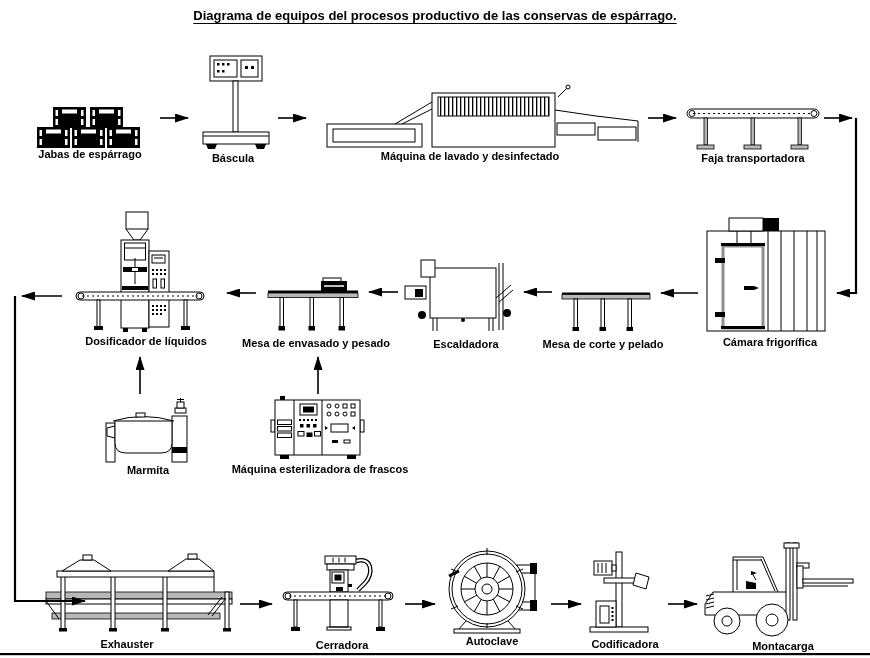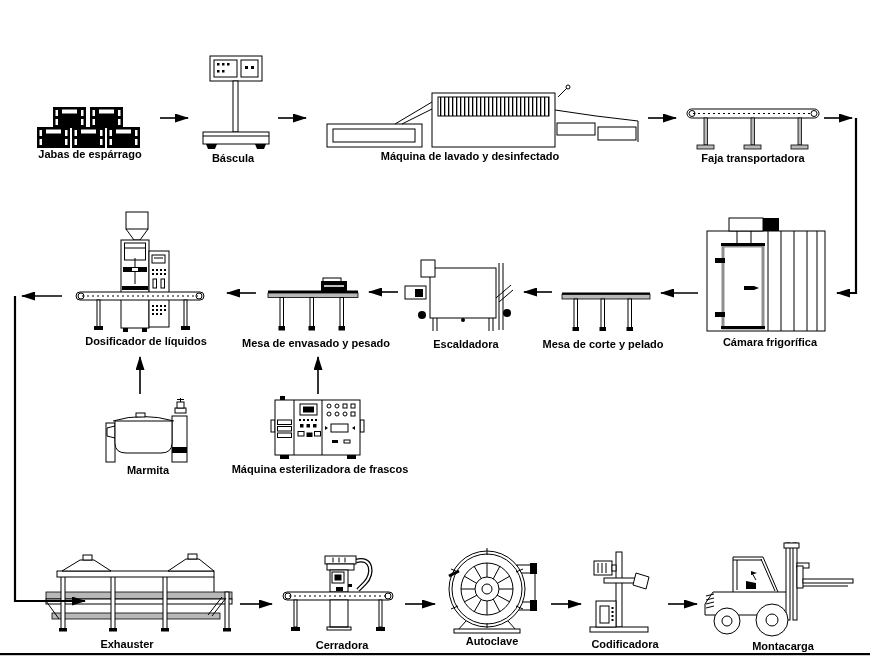--- a/index.html
+++ b/index.html
@@ -16,20 +16,21 @@
   .lbl{font-family:"Liberation Sans",sans-serif;font-size:11px;font-weight:bold;
        fill:#000;text-anchor:middle;}
   .arrow{stroke:#000;stroke-width:1.6;fill:none;marker-end:url(#ah);}
   .flowline{stroke:#000;stroke-width:2.2;fill:none;marker-end:url(#ah);}
   .dash{stroke:#000;stroke-width:1;stroke-dasharray:2 3;fill:none;}
 </style>
 </head>
 <body>
 
 <div class="canvas">
+  <div class="title"><span>Diagrama de equipos del procesos productivo de las conservas de espárrago.</span></div>
 
   <svg width="870" height="658" viewBox="0 0 870 658">
     <defs>
       <marker id="ah" markerWidth="14" markerHeight="9" refX="13" refY="4.5" orient="auto" markerUnits="userSpaceOnUse">
         <path d="M0,0 L14,4.5 L0,9 Z" fill="#000"></path>
       </marker>
       <pattern id="stripes" width="4" height="19" patternUnits="userSpaceOnUse">
         <rect width="4" height="19" fill="#fff"></rect>
         <rect width="1.3" height="19" fill="#000"></rect>
       </pattern>

